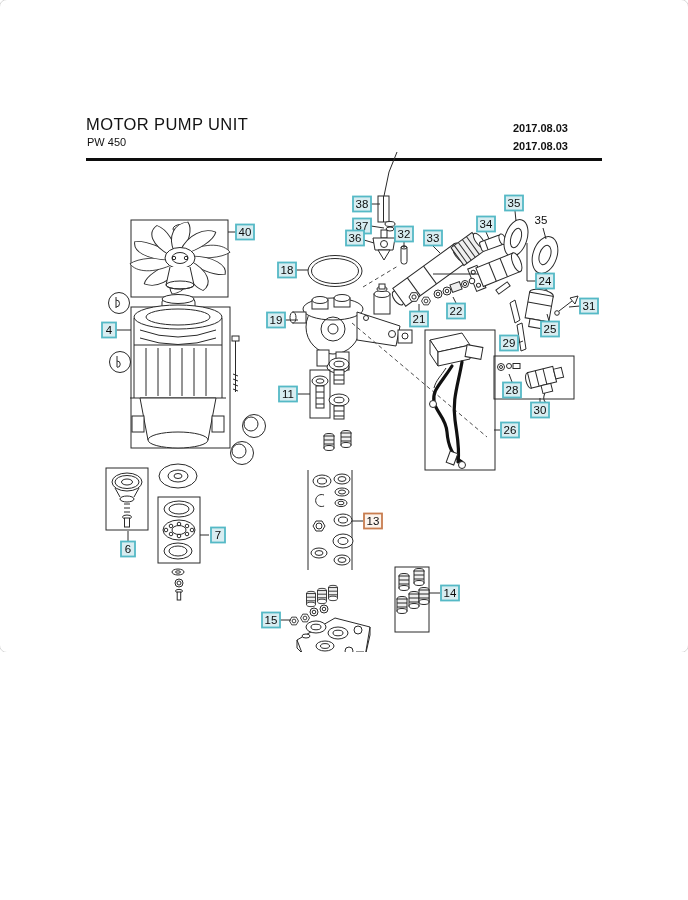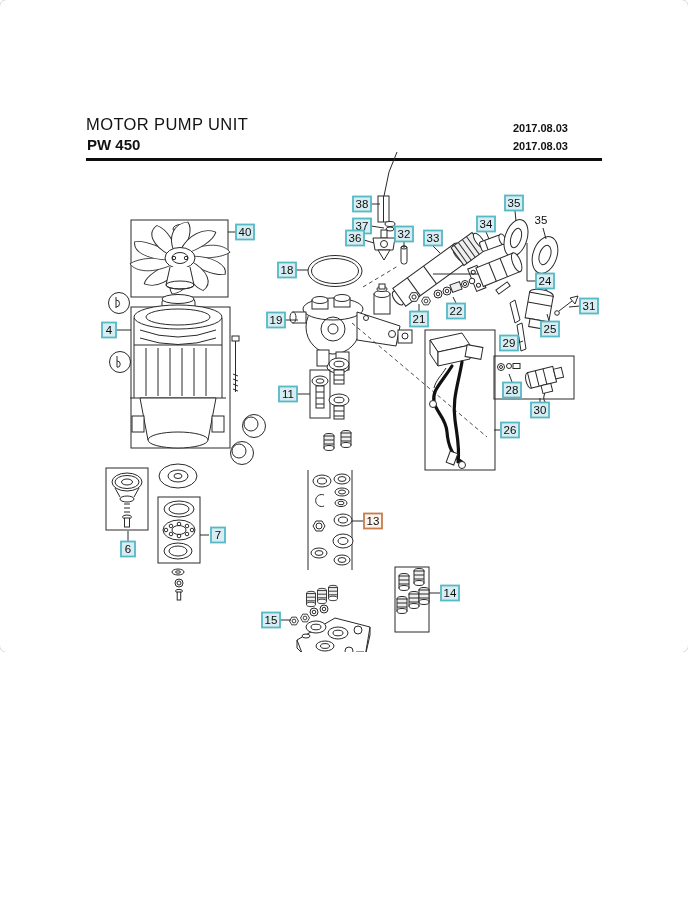--- a/index.html
+++ b/index.html
@@ -2,21 +2,21 @@
 <html><head>
 <meta charset="utf-8">
 <style>
   html,body{margin:0;padding:0;background:#fff;}
   .page{
     position:relative;width:688px;height:652px;background:#ffffff;
     font-family:"Liberation Sans","DejaVu Sans",sans-serif;color:#111;
     outline:1px solid #d9d9d9;overflow:hidden;border-radius:7px;
   }
   .title{position:absolute;left:86px;top:115px;font-size:16.5px;font-weight:500;letter-spacing:.4px;color:#121212;}
-  .subtitle{position:absolute;left:87px;top:136px;font-size:15px;font-weight:700;color:#121212;}
+  .subtitle{position:absolute;left:87px;top:136px;font-size:11px;font-weight:400;color:#121212;}
   .dates{position:absolute;right:120px;top:119px;text-align:right;font-size:11px;font-weight:700;line-height:18px;color:#121212;margin-left:20px;}
   .rule{position:absolute;left:86px;top:158px;width:516px;height:2.6px;background:#0d0d0d;}
   svg.diagram{position:absolute;left:0;top:0;}
   .d{fill:none;stroke:#2a2a2a;stroke-width:1;}
   .w{fill:#ffffff;stroke:#2a2a2a;stroke-width:1;}
   .g{fill:#efefef;stroke:#2a2a2a;stroke-width:1;}
   .k{fill:none;stroke:#111;stroke-width:3.2;stroke-linecap:round;}
   .dash{fill:none;stroke:#3a3a3a;stroke-width:.9;stroke-dasharray:4 3;}
   .callout-text{font-family:"Liberation Sans","DejaVu Sans",sans-serif;font-size:11.5px;fill:#0c0c0c;}
 </style>

